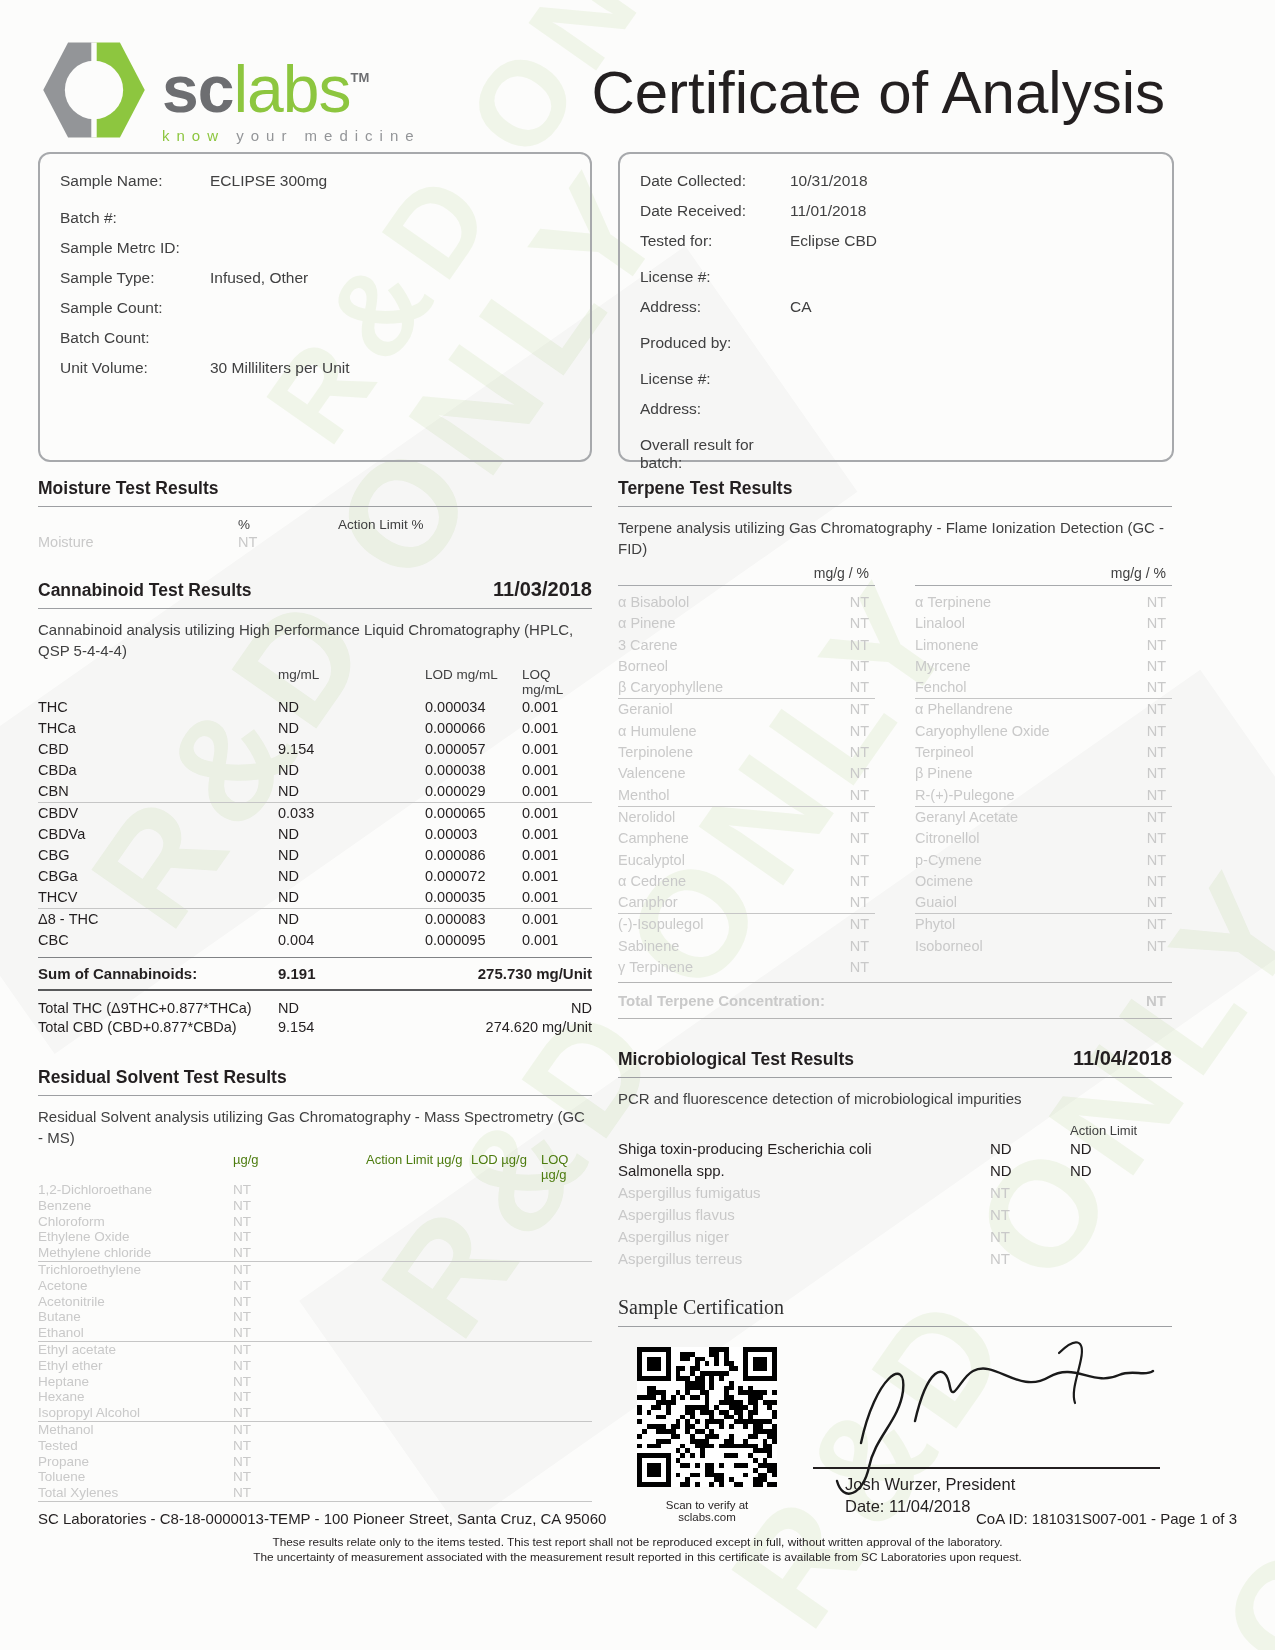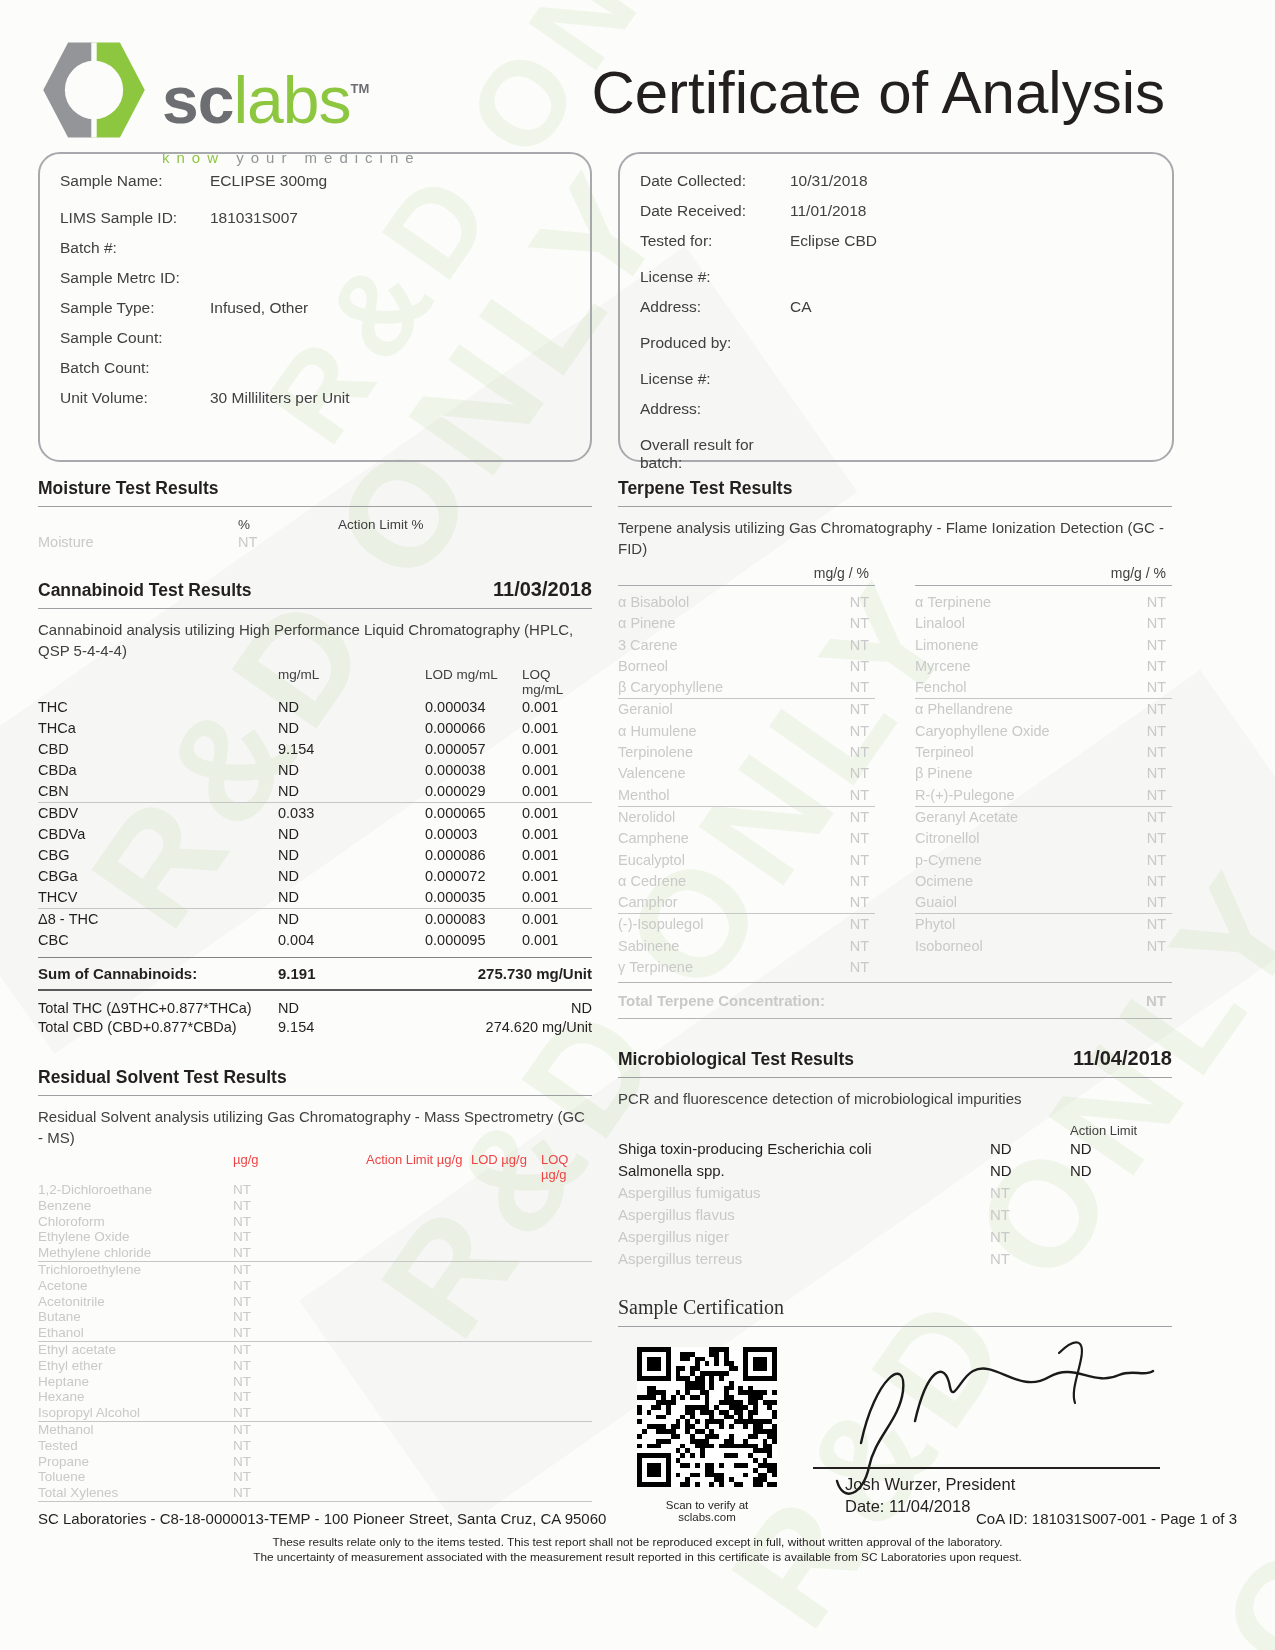--- a/index.html
+++ b/index.html
@@ -12,30 +12,30 @@
   
   .wm { position:absolute; z-index:0; pointer-events:none; white-space:nowrap;
         font-weight:bold; letter-spacing:14px; }
   .wm-green { color:rgba(140,185,80,0.10); }
   .wm-band { position:absolute; z-index:0; background:rgba(35,31,32,0.028); }
   
   .header { position:absolute; left:40px; top:30px; right:40px; height:120px; z-index:2; }
   .logo { position:absolute; left:0; top:6px; display:flex; align-items:flex-start; }
   .logo-hex { width:108px; height:108px; }
   .logo-text { margin-left:14px; margin-top:8px; }
-  .logo-word { font-size:66px; line-height:90px; font-weight:bold; color:#6d6e71; letter-spacing:-1px;}
+  .logo-word { font-size:66px; line-height:68px; font-weight:bold; color:#6d6e71; letter-spacing:-1px;}
   .logo-word .labs { color:#8dc63f; font-weight:normal; }
   .logo-tm { font-size:13px; color:#6d6e71; vertical-align:30px; font-weight:bold; letter-spacing:0;}
   .logo-tag { font-size:15px; letter-spacing:7px; color:#939598; margin-top:4px; }
   .logo-tag .know { color:#8dc63f; }
   .doc-title { position:absolute; right:70px; top:28px; font-size:60px; font-weight:normal;
                color:#231f20; letter-spacing:0px; }
   
   .infobox { position:absolute; top:152px; height:310px; border:2px solid #a7a9ac;
-             border-radius:22px; padding:18px 20px; z-index:2; font-size:15.5px; color:#404041;}
+             border-radius:12px; padding:18px 20px; z-index:2; font-size:15.5px; color:#404041;}
   .infobox-left { left:38px; width:554px; }
   .infobox-right { left:618px; width:556px; }
   .ib-row { display:grid; grid-template-columns:150px auto; min-height:30px; align-items:start; }
   .infobox-right .ib-row:nth-child(4),
   .infobox-right .ib-row:nth-child(6),
   .infobox-right .ib-row:nth-child(7),
   .infobox-right .ib-row:nth-child(9) { margin-top:6px; }
   .infobox-left .ib-row:nth-child(2) { margin-top:7px; }
   
   .col { position:absolute; top:478px; width:554px; z-index:2; }
@@ -56,21 +56,21 @@
   .cann-row { display:grid; grid-template-columns:240px 147px 97px auto; font-size:14.5px; line-height:21px; }
   .rows5 > div:nth-child(5n) { border-bottom:1px solid #c6c6c6; }
   .sum-row { display:grid; grid-template-columns:240px 110px auto; font-size:15px; font-weight:bold;
              border-top:1.5px solid #808285; border-bottom:2.5px solid #58595b;
              padding:7px 0; margin-top:6px; }
   .sum-row .unit { text-align:right; }
   .tot-row { display:grid; grid-template-columns:240px 110px auto; font-size:14.5px; line-height:19px; }
   .tot-row .unit { text-align:right; }
   .tot-block { margin-top:8px; }
   
-  .solv-hdr { display:grid; grid-template-columns:195px 133px 105px 70px auto; font-size:13px; color:#ef4444; margin-top:4px;}
+  .solv-hdr { display:grid; grid-template-columns:195px 133px 105px 70px auto; font-size:13px; color:#4d7c0f; margin-top:4px;}
   .solv-row { display:grid; grid-template-columns:195px auto; font-size:13.5px; line-height:15.8px; }
   
   .terp-cols { display:flex; gap:40px; margin-top:6px; }
   .terp-col { flex:1; }
   .terp-unit { text-align:right; font-size:14px; color:#404041; padding-right:6px;
                border-bottom:1.5px solid #a7a9ac; padding-bottom:4px; margin-bottom:6px; }
   .terp-row { display:flex; justify-content:space-between; font-size:14.5px; line-height:21.3px; padding-right:6px;}
   .terp-total { display:flex; justify-content:space-between; font-size:15px; font-weight:bold;
                 border-top:1.5px solid #b5b5b5; border-bottom:1.5px solid #b5b5b5;
                 padding:9px 6px 9px 0; margin-top:4px; }
@@ -120,24 +120,20 @@
         <div class="logo-tag"><span class="know">know</span><span> your medicine</span></div>
       </div>
     </div>
     <div class="doc-title">Certificate of Analysis</div>
   </div>
 
   <div class="infobox infobox-left">
       <div class="ib-row">
       <span>Sample Name:</span>
       <span>ECLIPSE 300mg</span>
-    </div>
-      <div class="ib-row">
-      <span>LIMS Sample ID:</span>
-      <span>181031S007</span>
     </div>
       <div class="ib-row">
       <span>Batch #:</span>
       <span></span>
     </div>
       <div class="ib-row">
       <span>Sample Metrc ID:</span>
       <span></span>
     </div>
       <div class="ib-row">

